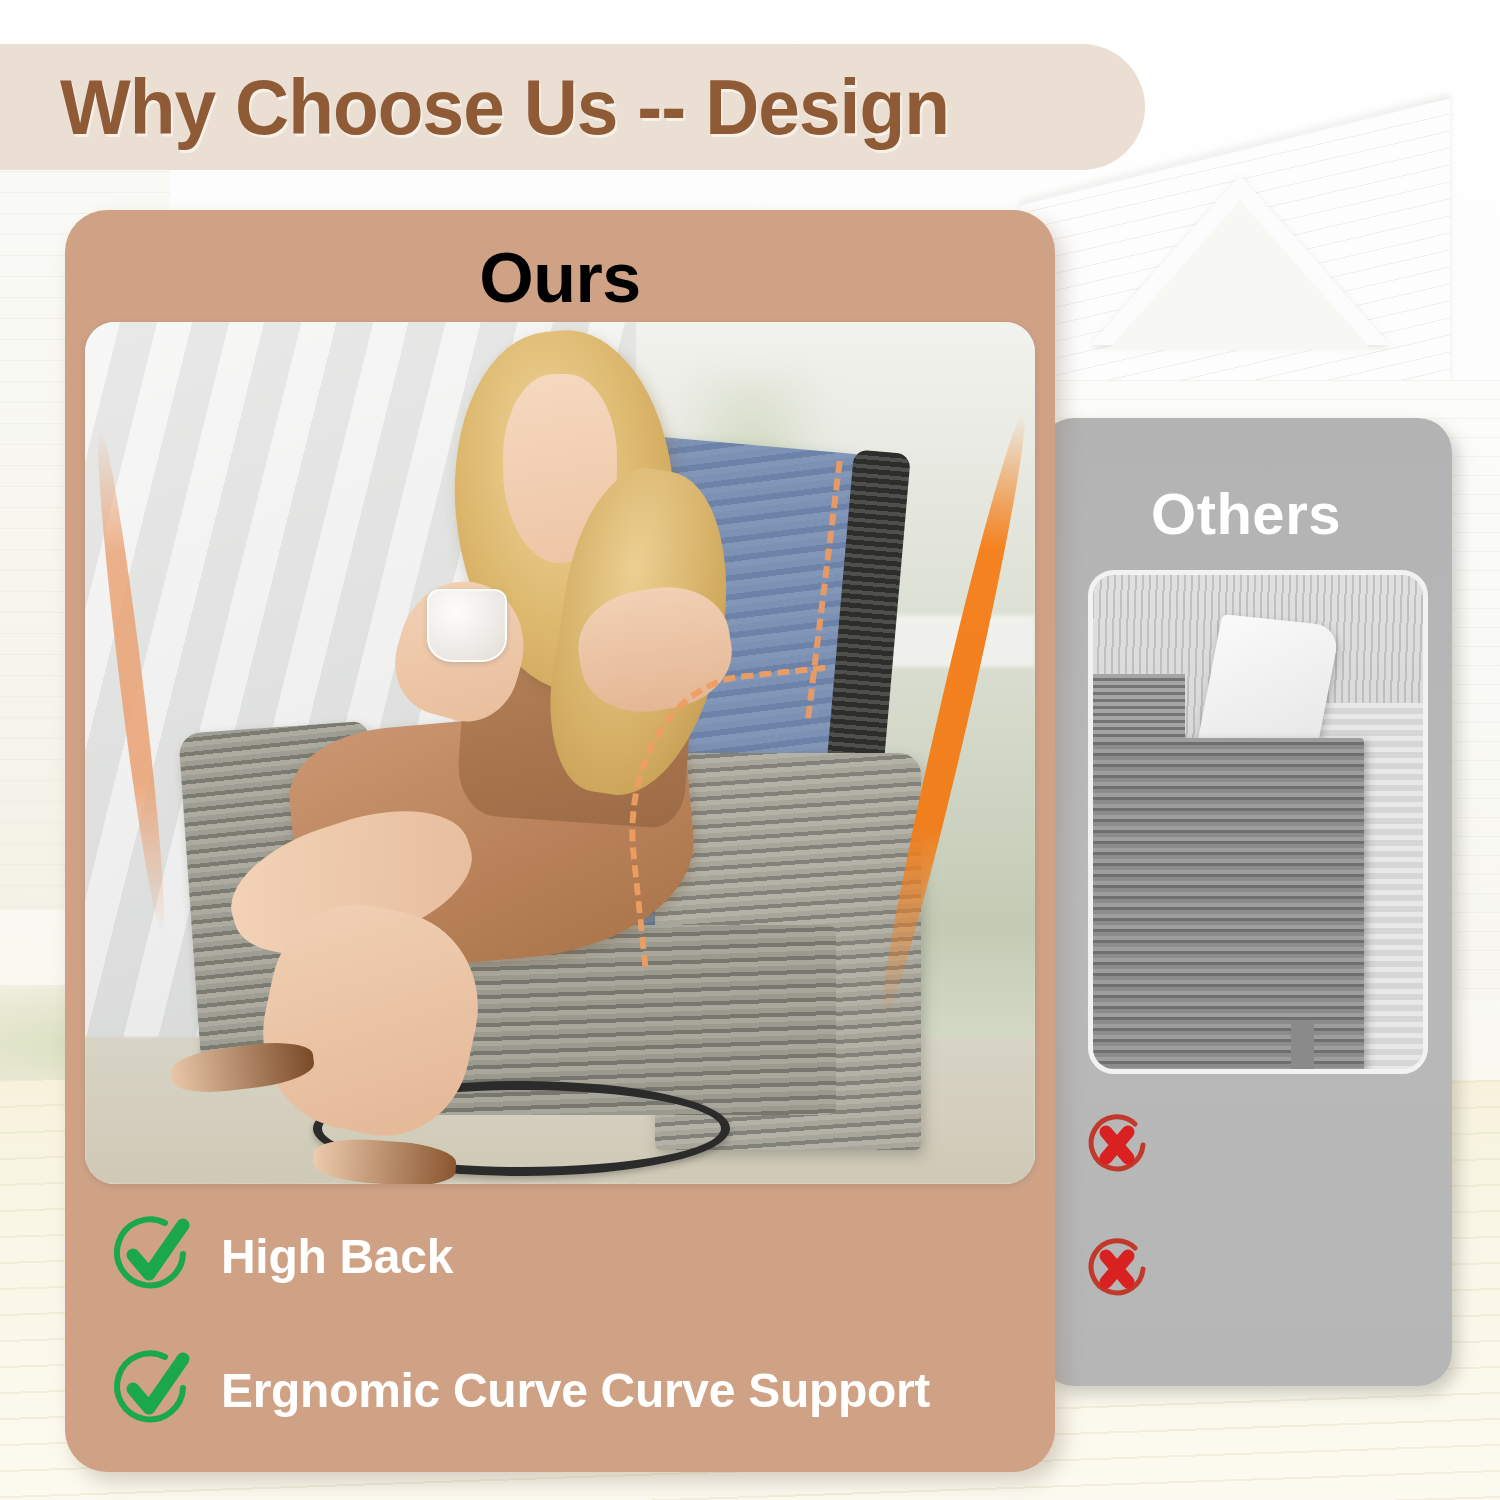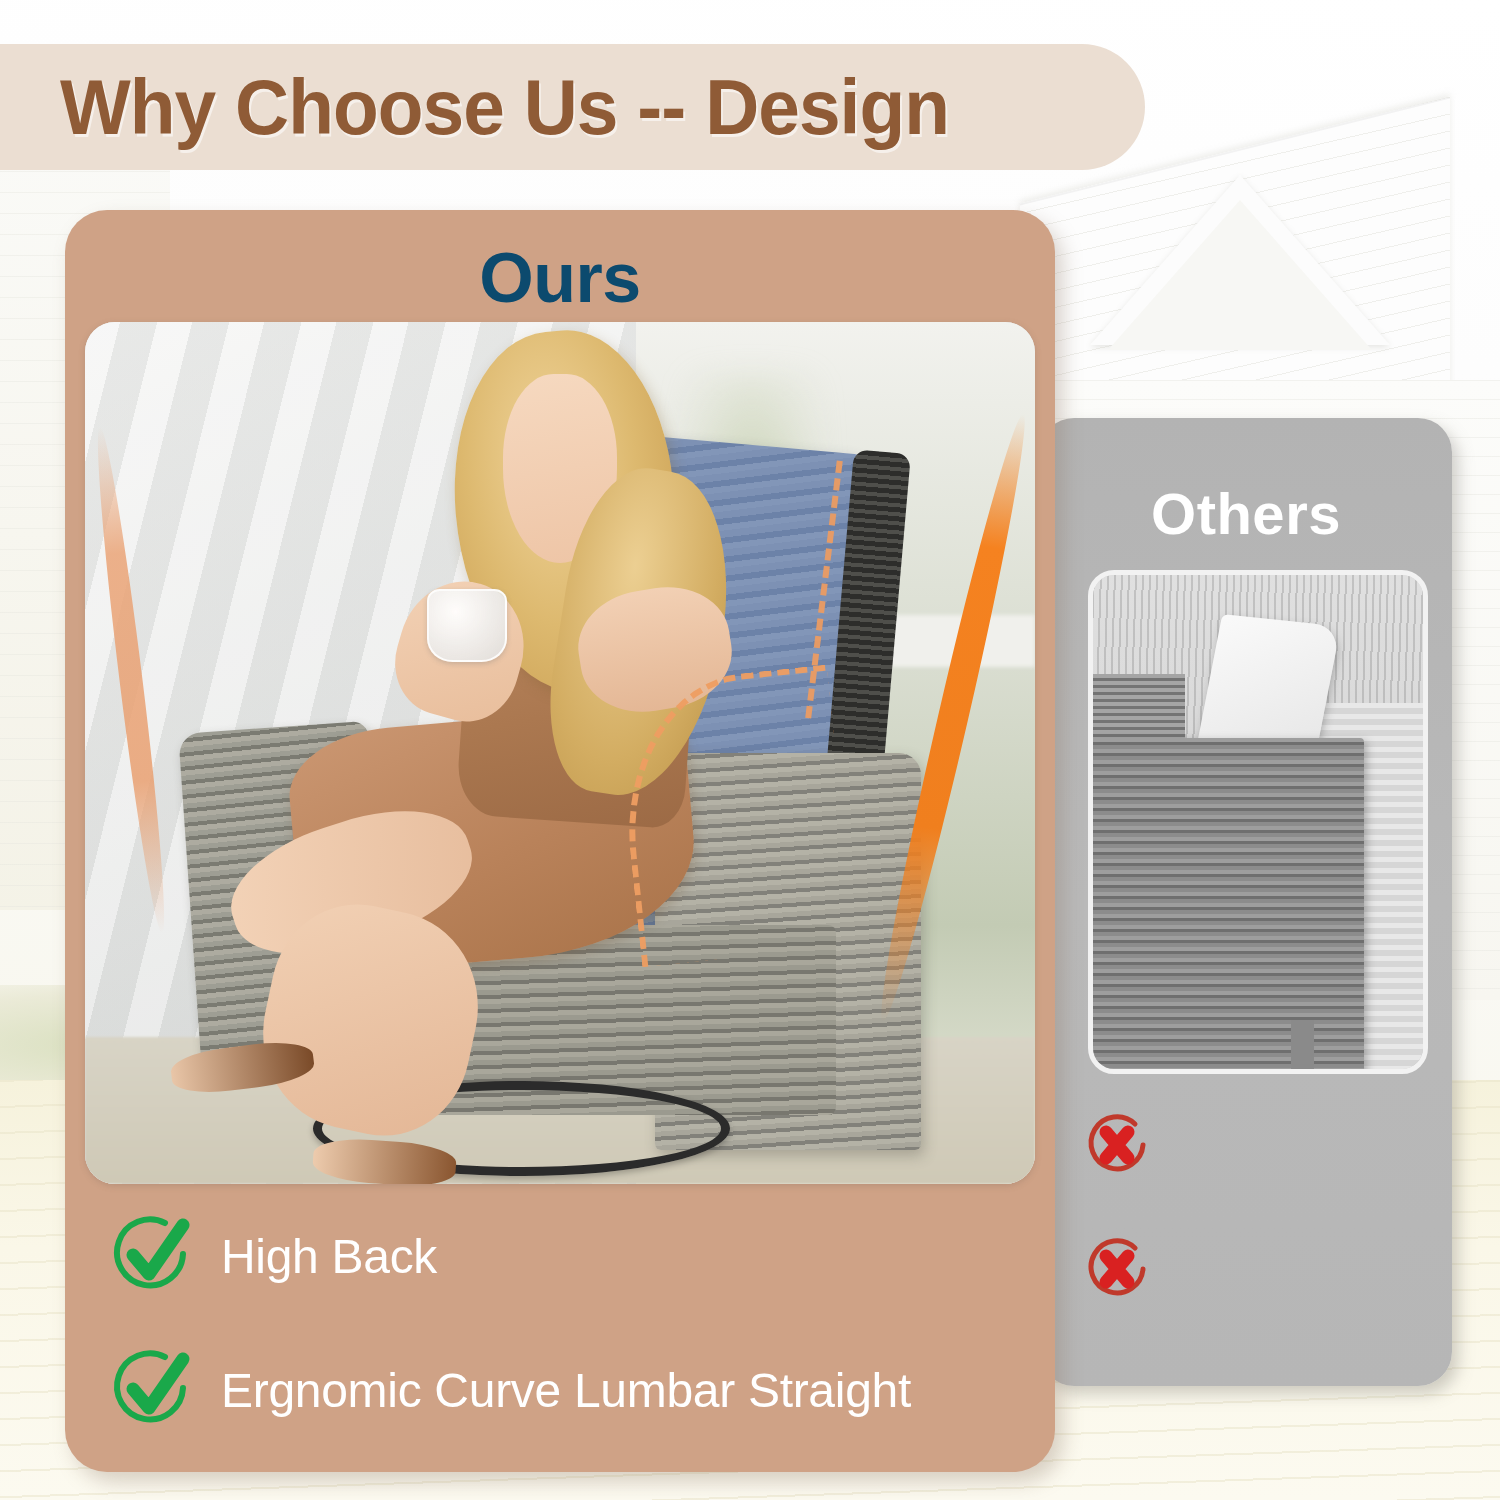--- a/index.html
+++ b/index.html
@@ -81,21 +81,21 @@
   .x-list{position:absolute;left:40px;top:690px;width:100%;}
   .x-row{display:flex;align-items:center;margin-bottom:46px;}
   .x-label{margin-left:22px;font-size:42px;color:#ffffff;white-space:nowrap;letter-spacing:.2px;}
 
   
   .ours-panel{position:absolute;left:65px;top:210px;width:990px;height:1262px;
       background:linear-gradient(180deg,#ceA184 0%,#cfa387 40%,#d3a98d 100%);
       background:#cfa286;border-radius:42px;
       box-shadow:8px 10px 20px rgba(140,118,100,.32);}
   .ours-title{position:absolute;left:0;right:0;top:28px;text-align:center;
-      font-size:70px;font-weight:bold;color:#0c4a6e;letter-spacing:-.5px;}
+      font-size:70px;font-weight:bold;color:#000000;letter-spacing:-.5px;}
 
   
   .ours-photo{position:absolute;left:20px;top:112px;width:950px;height:862px;
       border-radius:30px;overflow:hidden;background:#dfe0e0;
       box-shadow:0 2px 6px rgba(120,100,86,.25);}
   .ph-wall{position:absolute;left:0;top:0;width:64%;height:100%;
       background:linear-gradient(160deg,#f3f3f2 0%,#e4e5e4 55%,#d5d7d6 100%);}
   .ph-wall:after{content:"";position:absolute;inset:0;
       background:repeating-linear-gradient(104deg,rgba(255,255,255,.55) 0 34px,rgba(205,208,206,.45) 34px 70px);
       opacity:.65;}
@@ -189,21 +189,21 @@
       border-radius:50%;transform:rotate(7deg) skewX(-6deg);
       clip-path:ellipse(28% 50% at 50% 50%);}
   .swoosh-l{position:absolute;left:2.5%;top:12%;width:44px;height:510px;
       background:linear-gradient(180deg,rgba(240,160,110,0) 0%,#eaa477 25%,#e9a071 70%,rgba(240,160,110,0) 100%);
       border-radius:50%;transform:rotate(-7deg);
       clip-path:ellipse(26% 50% at 50% 50%);opacity:.85;}
 
   
   .check-list{position:absolute;left:42px;top:1000px;width:100%;}
   .check-row{display:flex;align-items:center;margin-bottom:42px;}
-  .check-label{margin-left:26px;font-size:48px;font-weight:normal;color:#ffffff;
+  .check-label{margin-left:26px;font-size:48px;font-weight:bold;color:#ffffff;
       white-space:nowrap;letter-spacing:-.3px;}
 </style>
 </head>
 <body>
 
 <div class="stage">
 
   <div class="bg">
     <div class="bg-sky"></div>
     <div class="siding-left"></div>
@@ -298,21 +298,21 @@
         <span class="check-label">High Back</span>
       </div>
 
       <div class="check-row">
         <span>
           <svg width="88" height="88" viewBox="0 0 88 88">
             <path d="M58 13 A33 33 0 1 0 76 44" fill="none" stroke="#1aa84a" stroke-width="6" stroke-linecap="round"></path>
             <path d="M26 45 L42 64 L76 15" fill="none" stroke="#1aa84a" stroke-width="13" stroke-linecap="round" stroke-linejoin="round"></path>
           </svg>
         </span>
-        <span class="check-label">Ergnomic Curve Lumbar Straight</span>
+        <span class="check-label">Ergnomic Curve Curve Support</span>
       </div>
 
     </div>
   </div>
 
   <div class="banner">
     <div class="banner-title">Why Choose Us -- Design</div>
   </div>
 
 </div>

